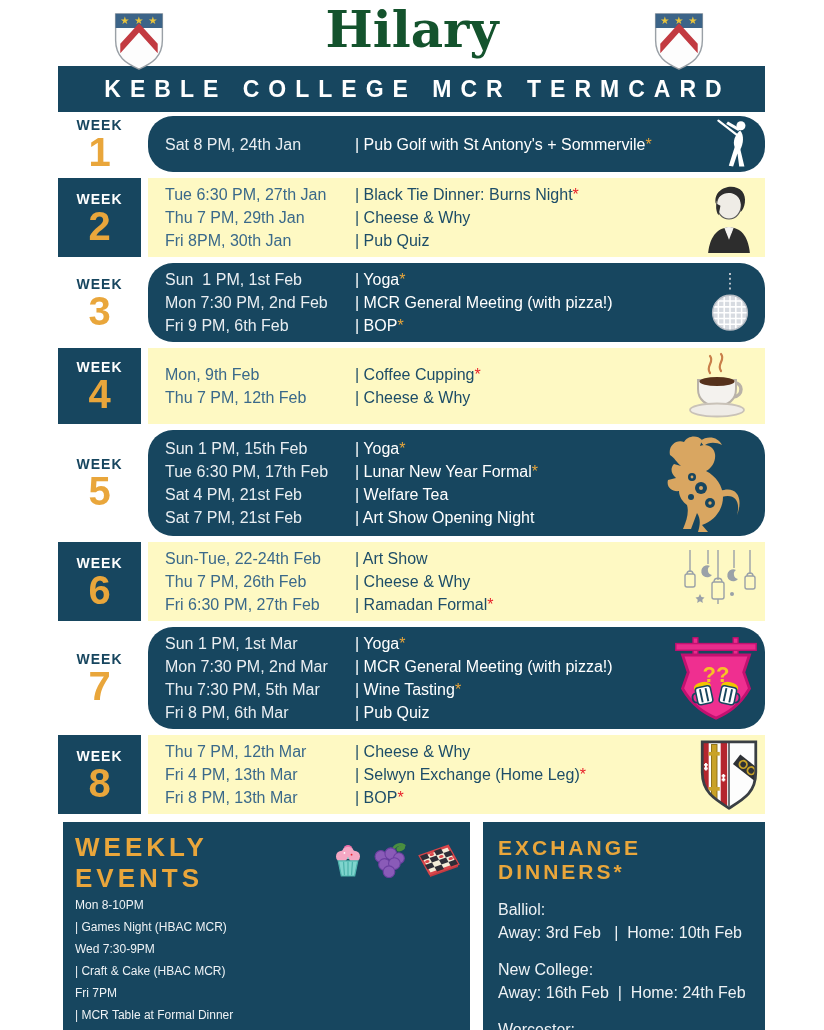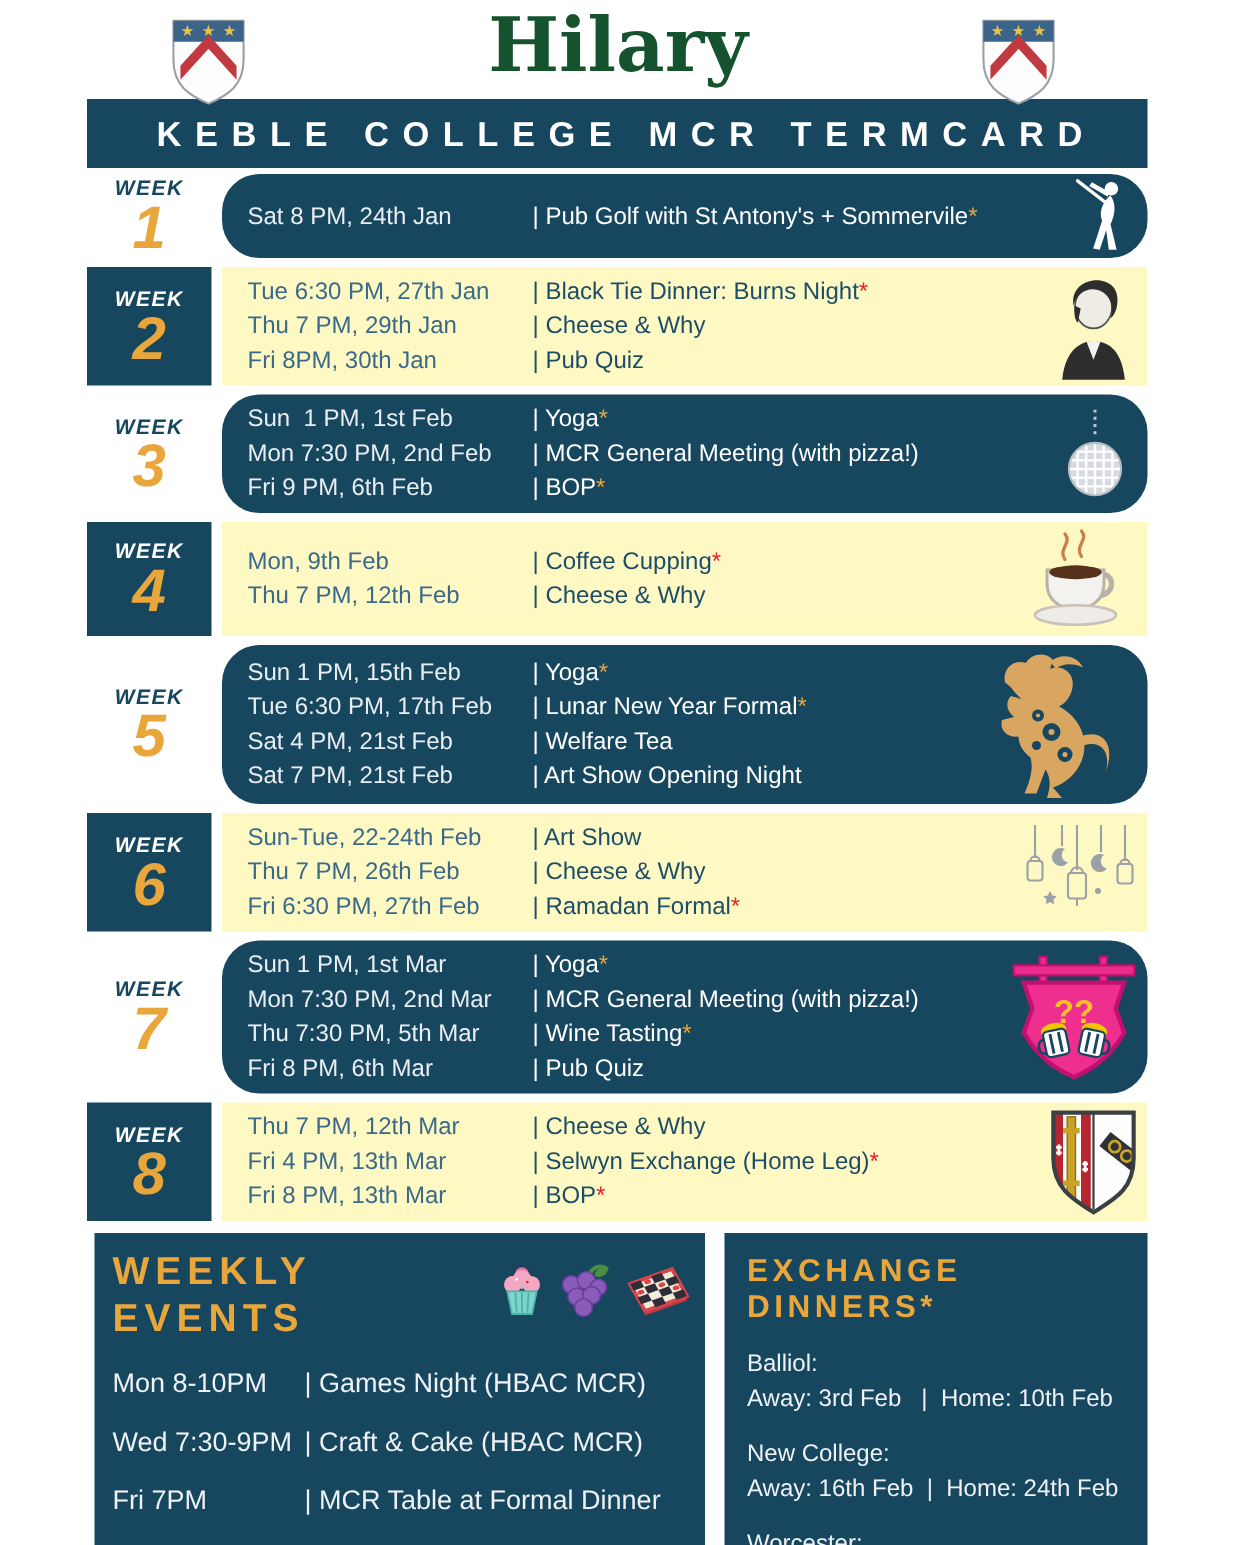--- a/index.html
+++ b/index.html
@@ -20,21 +20,21 @@
   .crest.left{left:112px;}
   .crest.right{right:118px;}
 
   .banner{margin:0 59px 4px 58px;height:46px;background:var(--navy);color:#fff;
       display:flex;align-items:center;justify-content:center;
       font-size:23px;letter-spacing:9px;font-weight:bold;padding-left:12px;}
 
   
   .week{display:flex;align-items:stretch;gap:7px;margin:0 59px 6px 58px;}
   .week-label{width:83px;flex:none;display:flex;flex-direction:column;
-      align-items:center;justify-content:center;text-align:center;font-style:italic;}
+      align-items:center;justify-content:center;text-align:center;}
   .week-label .w{font-size:14px;font-weight:bold;letter-spacing:1px;}
   .week-label .n{font-size:40px;font-weight:bold;color:var(--gold);line-height:.95;}
   .lbl-navy{background:var(--navy);color:#fff;}
   .lbl-white{background:transparent;color:var(--navy);}
   .week-content{flex:1;position:relative;display:flex;flex-direction:column;
       justify-content:center;padding:5px 0;}
   .wk-navy{background:var(--navy);border-radius:25px;}
   .wk-white{background:#fef9c3;}
   .line{display:flex;line-height:23px;font-size:16px;}
   .date{width:207px;padding-left:17px;flex:none;white-space:pre;}
@@ -51,21 +51,21 @@
   .icon-box{position:absolute;right:5px;top:50%;transform:translateY(-50%);line-height:0;}
 
   
   .bottom{display:flex;gap:13px;margin:8px 59px 0 63px;align-items:flex-start;}
   .panel{background:var(--navy);color:#eef2f5;}
   .panel-left{width:407px;min-height:223px;padding:10px 8px 12px 12px;}
   .panel-right{width:282px;min-height:222px;padding:14px 8px 12px 15px;}
   .panel-title{color:var(--gold);font-size:26px;letter-spacing:4px;font-weight:bold;
       display:flex;align-items:center;gap:7px;}
   .panel-right .panel-title{font-size:21px;letter-spacing:3px;}
-  .wrow{display:flex;font-size:18px;margin-top:17px;line-height:22px;}
+  .wrow{display:flex;font-size:12px;line-height:22px;flex-direction:column;}
   .wtime{width:128px;flex:none;}
   .xblock{margin-top:14px;font-size:16px;line-height:23px;}
   .xdates{white-space:pre-wrap;}
 </style>
 </head>
 <body>
 
 <div class="page">
 
   <div class="header">

